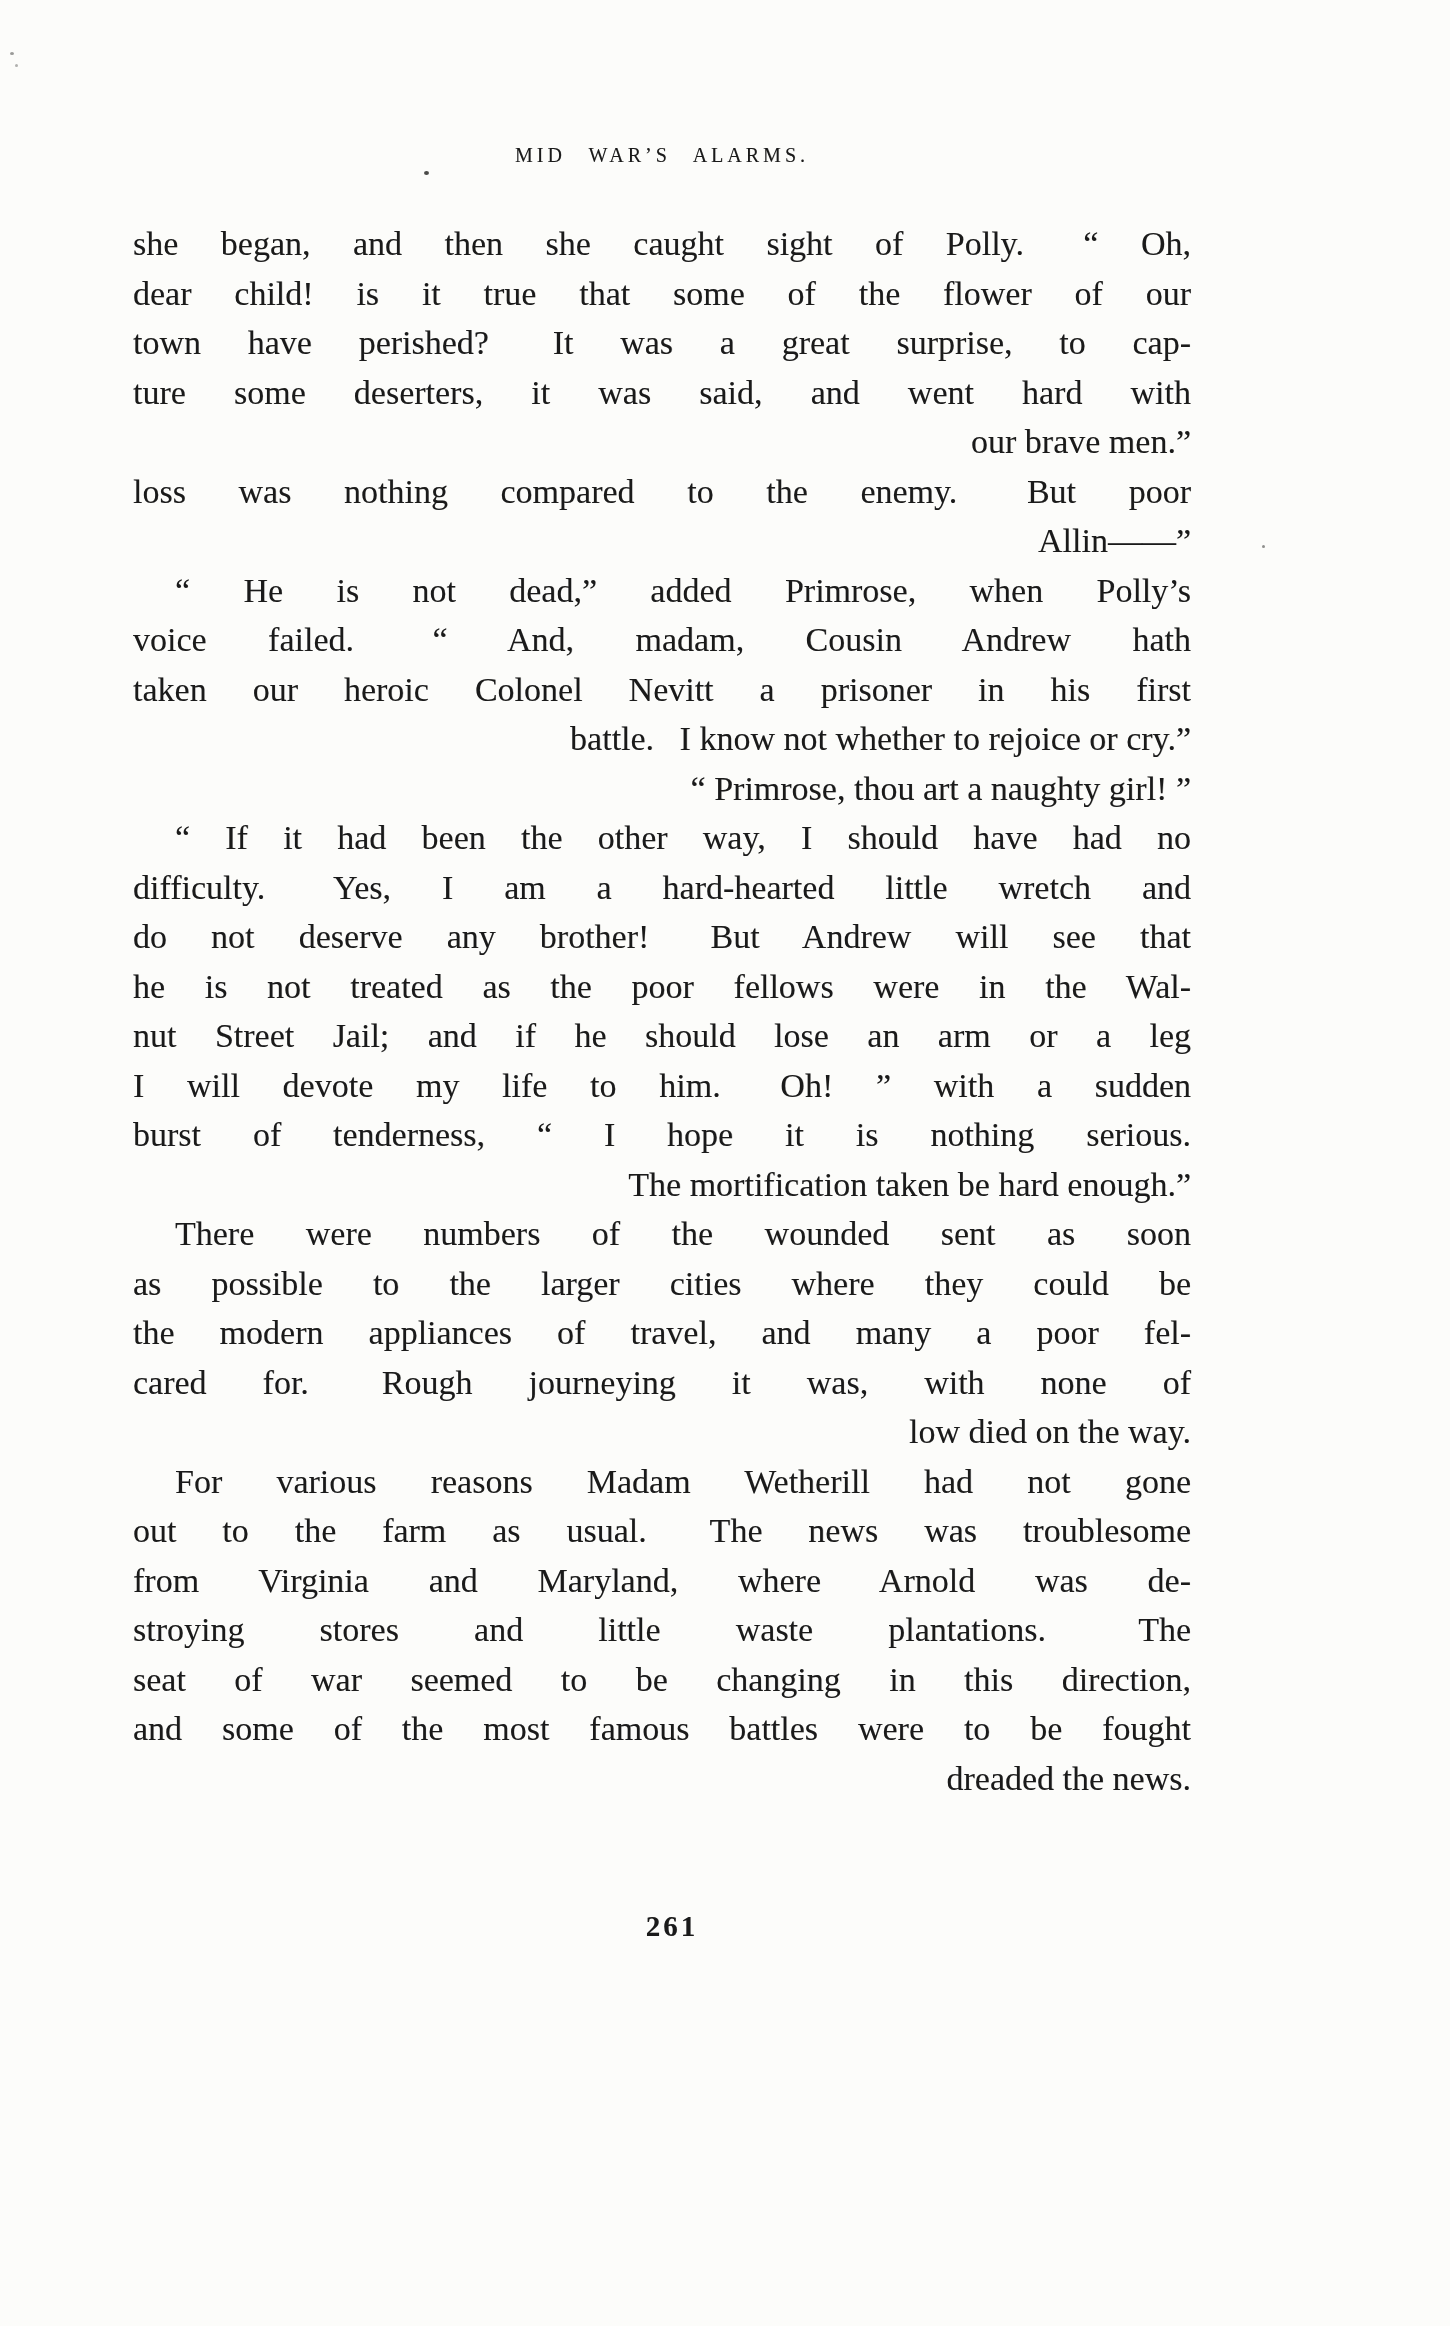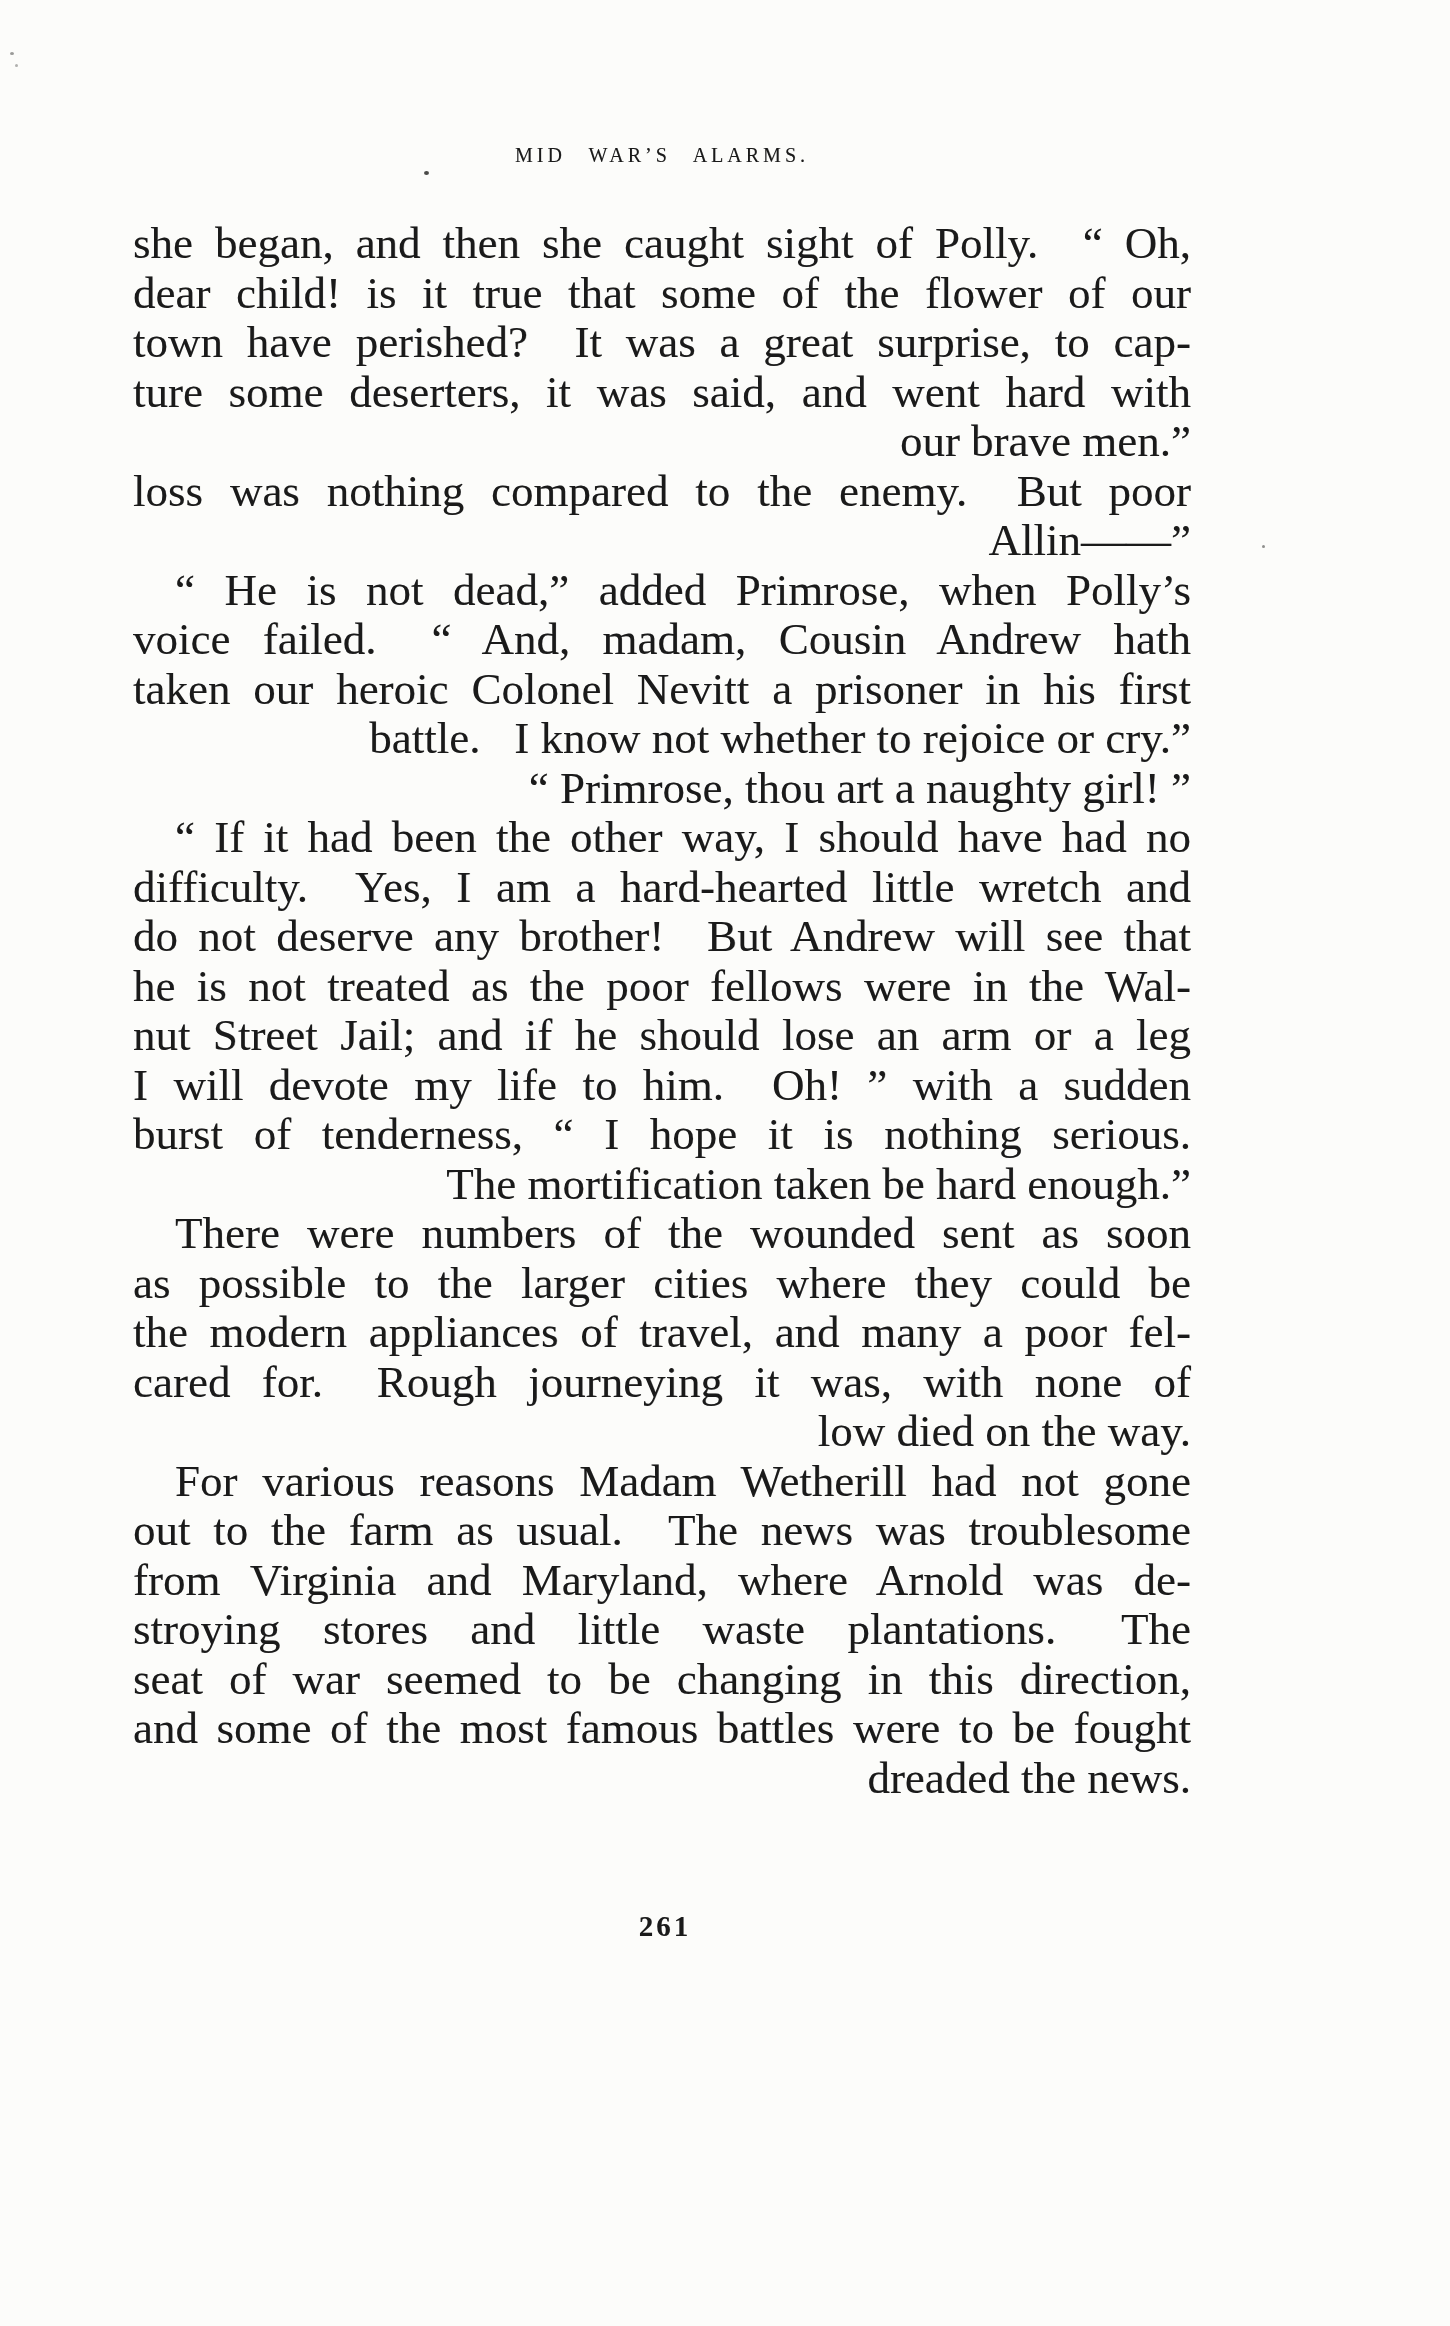--- a/index.html
+++ b/index.html
@@ -25,38 +25,38 @@
     font-size: 20px;
     letter-spacing: 4px;
     word-spacing: 14px;
     text-shadow: 0.3px 0.3px 0 rgba(25,25,25,0.35);
   }
   .body-text {
     position: absolute;
     top: 219px;
     left: 133px;
     width: 1058px;
-    font-size: 45px;
+    font-size: 34px;
     text-shadow: 0.3px 0.3px 0 rgba(25,25,25,0.3);
   }
   .line {
     line-height: 49.5px;
     text-align: right;
   }
   .line.justified {
     text-align: justify;
     text-align-last: justify;
   }
   .line.indent {
     text-indent: 42px;
   }
   .folio {
     position: absolute;
     top: 1910px;
-    left: 136px;
+    left: 143px;
     width: 1058px;
     text-align: center;
     font-size: 29px;
     font-weight: bold;
     letter-spacing: 3px;
     text-shadow: 0.3px 0.3px 0 rgba(25,25,25,0.3);
   }
   .speck {
     position: absolute;
     border-radius: 50%;

